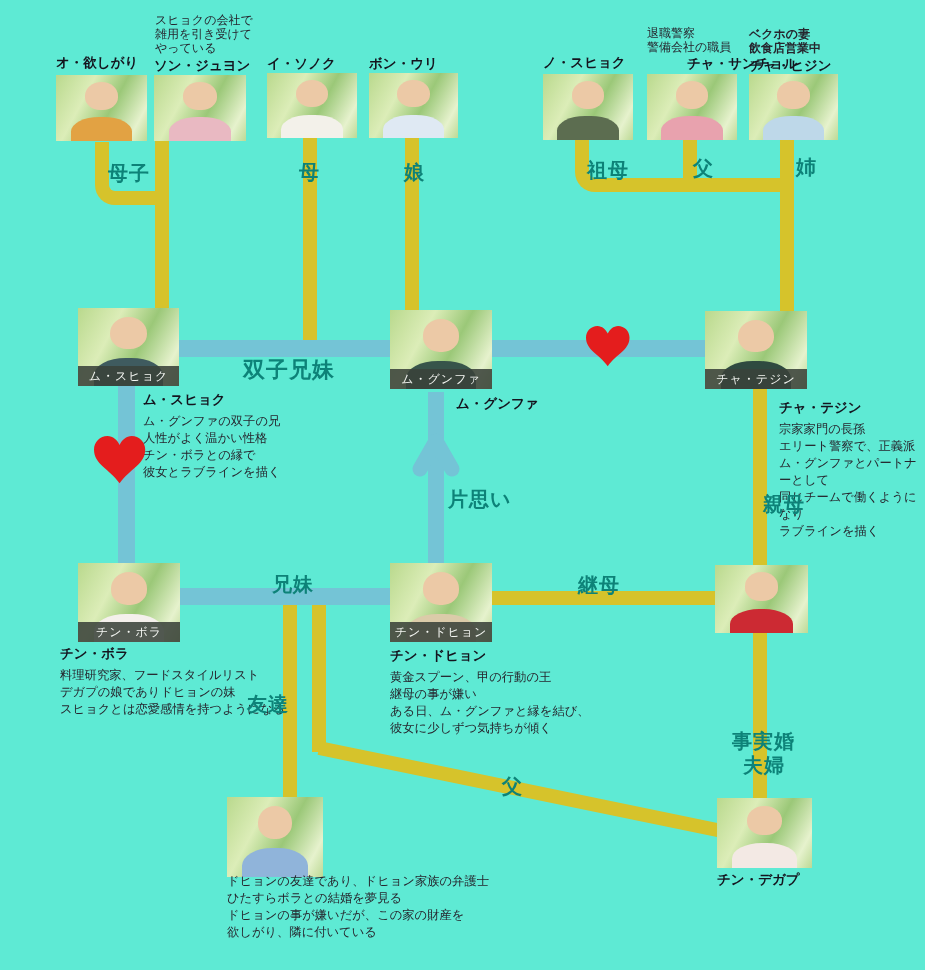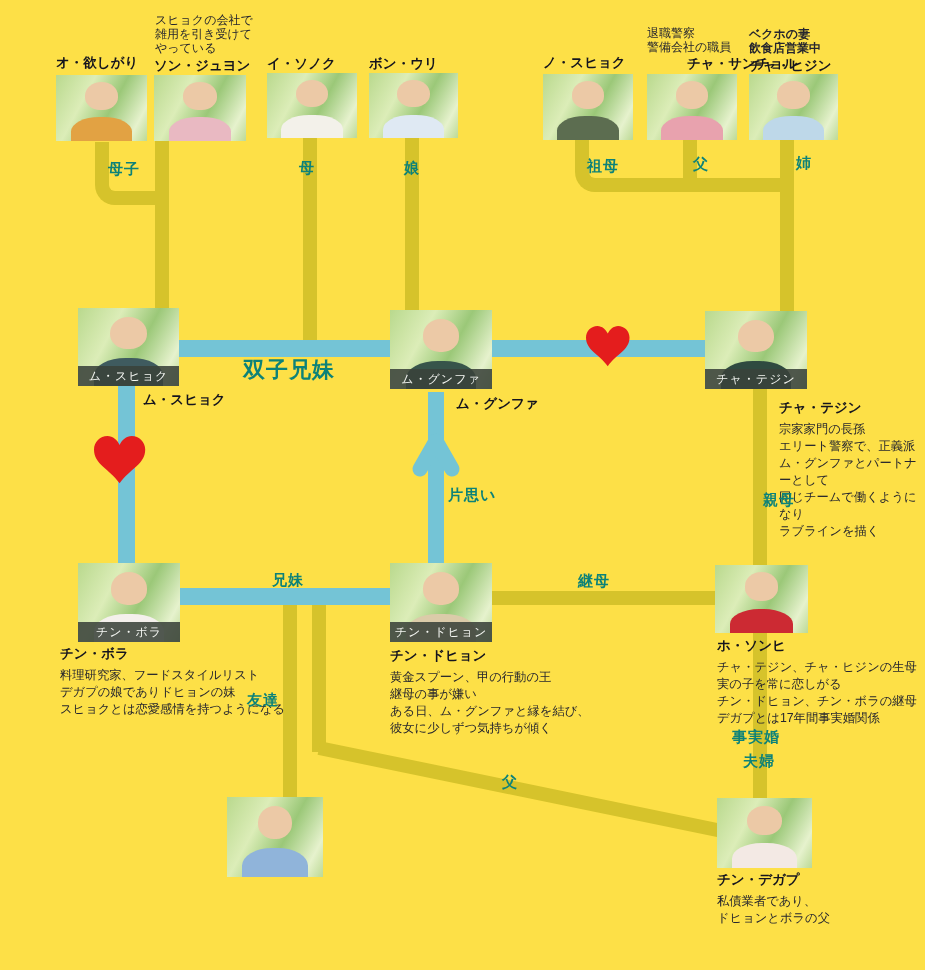--- a/index.html
+++ b/index.html
@@ -4,21 +4,21 @@
 <style>
   :root{
     --line-yellow:#d6c32b;
     --line-blue:#74c4d6;
     --label-teal:#0d8278;
     --heart-red:#e41d1d;
     --caption-bg:rgba(58,66,58,0.88);
   }
   html,body{margin:0;padding:0;background:#ffffff;}
   body{font-family:"Liberation Sans","DejaVu Sans",sans-serif;color:#1c1c24;}
-  #stage{position:relative;width:925px;height:970px;background:#fde047;overflow:hidden;}
+  #stage{position:relative;width:925px;height:970px;background:#5eead4;overflow:hidden;}
 
   
   .yv,.yh{position:absolute;background:var(--line-yellow);z-index:1;}
   .yL{position:absolute;border-left:14px solid var(--line-yellow);
       border-bottom:14px solid var(--line-yellow);
       border-bottom-left-radius:20px;box-sizing:border-box;z-index:1;background:transparent;}
   .bv,.bh{position:absolute;background:var(--line-blue);z-index:2;}
   #overlay-svg{position:absolute;left:0;top:0;z-index:1;pointer-events:none;}
   #overlay-svg .ypath{stroke:var(--line-yellow);stroke-width:14;fill:none;}
   #hearts-svg{position:absolute;left:0;top:0;z-index:4;pointer-events:none;}
@@ -34,21 +34,21 @@
   .photo::after{content:"";position:absolute;width:68%;height:48%;left:16%;bottom:-12%;
          background:var(--shirt,#e8e4da);border-radius:46% 46% 0 0;}
   .caption{position:absolute;left:0;right:0;bottom:0;height:20px;z-index:2;
          background:var(--caption-bg);color:#f4f6f2;font-size:12px;line-height:20px;
          text-align:center;letter-spacing:1px;}
 
   
   .tname{position:absolute;z-index:3;font-size:13.5px;font-weight:bold;color:#14141e;white-space:nowrap;}
   .note{position:absolute;z-index:3;font-size:12px;line-height:14px;color:#26262e;white-space:pre-line;}
   .rlabel{position:absolute;z-index:5;font-weight:bold;color:var(--label-teal);
-          font-size:15px;white-space:nowrap;letter-spacing:1px;}
+          font-size:20px;white-space:nowrap;letter-spacing:1px;}
   .profile{position:absolute;z-index:3;}
   .pname{font-size:13.5px;font-weight:bold;color:#14141e;white-space:nowrap;margin-bottom:4px;}
   .pdesc{font-size:12.3px;line-height:17px;color:#26262e;white-space:pre-line;}
 </style>
 </head>
 <body>
 
 <div id="stage">
 
   <div class="yL" style="left:95px;top:142px;width:74px;height:63px;"></div>
@@ -122,20 +122,24 @@
   <div class="photo" style="left:390px;top:563px;width:102px;height:79px;--shirt:#dbcba9;">
     <div class="caption">チン・ドヒョン</div>
   </div>
   <div class="photo" style="left:715px;top:565px;width:93px;height:68px;--shirt:#cc2a33;"></div>
 
   <div class="photo" style="left:227px;top:797px;width:96px;height:80px;--shirt:#90b4da;"></div>
   <div class="photo" style="left:717px;top:798px;width:95px;height:70px;--shirt:#f3e9e4;"></div>
 
   <div class="profile" style="left:143px;top:391px;">
     <div class="pname">ム・スヒョク</div>
+    <div class="pdesc">ム・グンファの双子の兄
+人性がよく温かい性格
+チン・ボラとの縁で
+彼女とラブラインを描く</div>
   </div>
   <div class="profile" style="left:456px;top:395px;">
     <div class="pname">ム・グンファ</div>
   </div>
   <div class="profile" style="left:779px;top:399px;">
     <div class="pname">チャ・テジン</div>
     <div class="pdesc">宗家家門の長孫
 エリート警察で、正義派
 ム・グンファとパートナーとして
 同じチームで働くようになり
@@ -147,33 +151,28 @@
 デガプの娘でありドヒョンの妹
 スヒョクとは恋愛感情を持つようになる</div>
   </div>
   <div class="profile" style="left:390px;top:647px;">
     <div class="pname">チン・ドヒョン</div>
     <div class="pdesc">黄金スプーン、甲の行動の王
 継母の事が嫌い
 ある日、ム・グンファと縁を結び、
 彼女に少しずつ気持ちが傾く</div>
   </div>
-  <div class="profile" style="left:717px;top:637px;">
-    <div class="pname">ホ・ソンヒ</div>
-    <div class="pdesc">チャ・テジン、チャ・ヒジンの生母
-実の子を常に恋しがる
-チン・ドヒョン、チン・ボラの継母
-デガプとは17年間事実婚関係</div>
-  </div>
   <div class="profile" style="left:227px;top:873px;">
+    <div class="pdesc">ドヒョンの友達であり、ドヒョン家族の弁護士
+ひたすらボラとの結婚を夢見る
+ドヒョンの事が嫌いだが、この家の財産を
+欲しがり、隣に付いている</div>
   </div>
   <div class="profile" style="left:717px;top:871px;">
     <div class="pname">チン・デガプ</div>
-    <div class="pdesc">私債業者であり、
-ドヒョンとボラの父</div>
   </div>
 
   <div class="rlabel" style="left:108px;top:160px;">母子</div>
   <div class="rlabel" style="left:299px;top:159px;">母</div>
   <div class="rlabel" style="left:404px;top:159px;">娘</div>
   <div class="rlabel" style="left:587px;top:157px;">祖母</div>
   <div class="rlabel" style="left:693px;top:155px;">父</div>
   <div class="rlabel" style="left:796px;top:154px;">姉</div>
   <div class="rlabel" style="left:243px;top:355px;font-size:22px;">双子兄妹</div>
   <div class="rlabel" style="left:448px;top:486px;">片思い</div>

